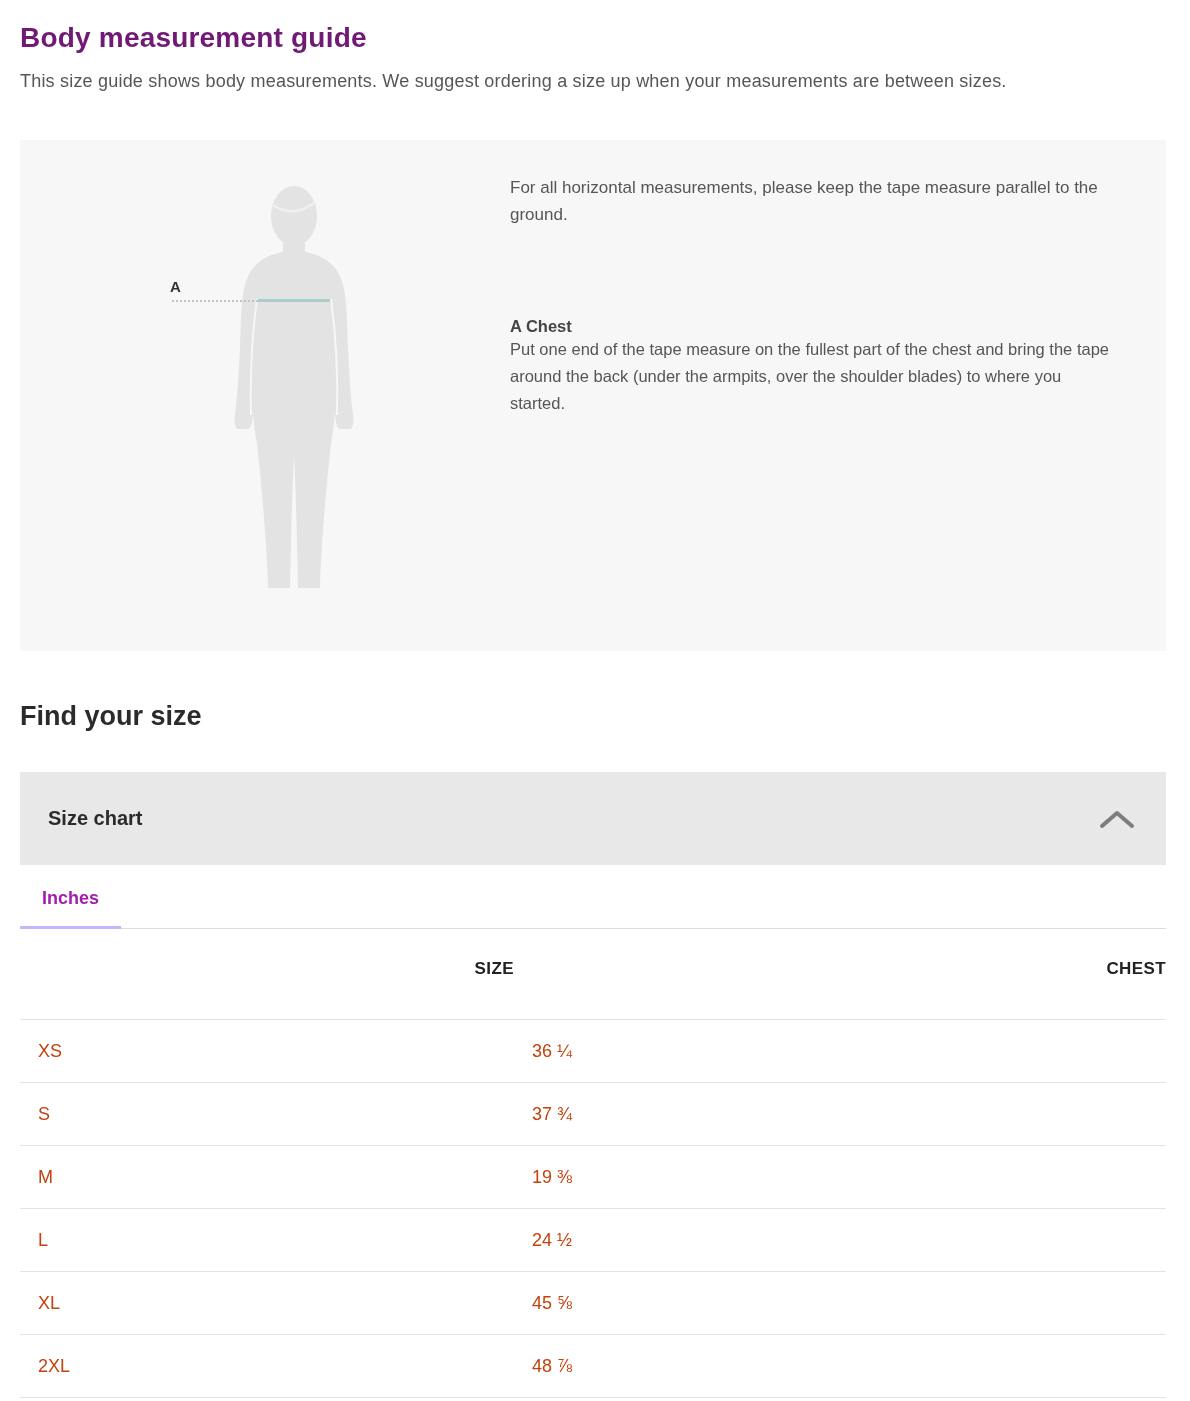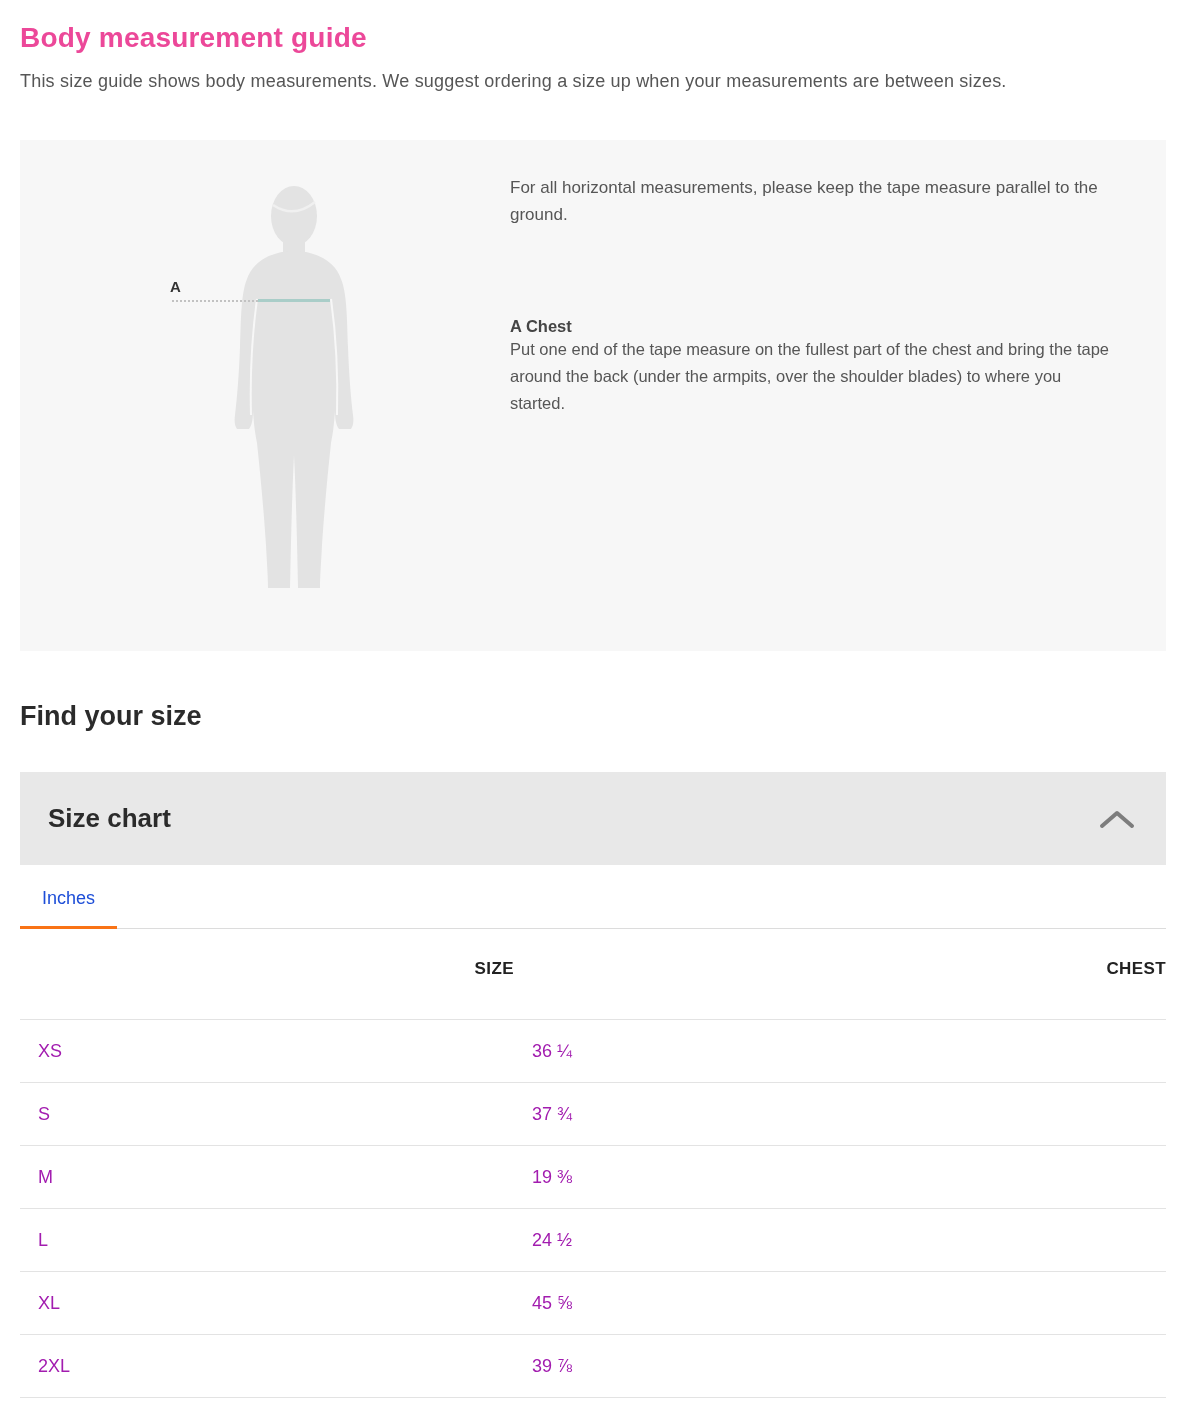--- a/index.html
+++ b/index.html
@@ -9,21 +9,21 @@
     min-height: 1401px;
     font-family: "Liberation Sans", "DejaVu Sans", sans-serif;
     color: #2b2b2b;
   }
   .container { padding: 22px 24px 0 20px; }
 
   
   .page-title {
     font-size: 28px;
     font-weight: 700;
-    color: #ec4899;
+    color: #701a75;
     letter-spacing: 0.2px;
   }
   .page-subtitle {
     margin-top: 17px;
     font-size: 18px;
     color: #565656;
     letter-spacing: 0.2px;
   }
 
   
@@ -97,63 +97,63 @@
     margin-top: 40px;
     height: 93px;
     background: #e8e8e8;
     display: flex;
     align-items: center;
     justify-content: space-between;
     padding: 0 30px 0 28px;
     cursor: pointer;
   }
   .size-chart-title {
-    font-size: 26px;
+    font-size: 20px;
     font-weight: 700;
     color: #2b2b2b;
   }
   .chevron { display: block; }
 
   
   .tabs {
     display: flex;
     border-bottom: 1px solid #dcdcdc;
     margin-top: 7px;
   }
   .tab {
     padding: 16px 22px 17px 22px;
     font-size: 18px;
     color: #666666;
     cursor: pointer;
     margin-bottom: -1px;
   }
   .tab.active {
-    font-weight: 400;
-    color: #1d4ed8;
-    border-bottom: 3px solid #f97316;
+    font-weight: 700;
+    color: #a21caf;
+    border-bottom: 3px solid #c4b5fd;
   }
   .tab + .tab { margin-left: 7px; }
 
   
   table.size-table {
     width: 100%;
     border-collapse: collapse;
   }
   .size-table th {
     text-align: right;
     font-size: 17px;
     font-weight: 700;
     color: #222222;
     letter-spacing: 0.4px;
     padding: 30px 0 40px 18px;
     border-bottom: 1px solid #e3e3e3;
   }
   .size-table td {
     font-size: 18px;
-    color: #a21caf;
+    color: #c2410c;
     height: 63px;
     padding-left: 18px;
     border-bottom: 1px solid #e3e3e3;
   }
   .col-size { width: 494px; }
 </style>
 </head>
 <body>
 
 <div class="container">
@@ -242,18 +242,18 @@
       <tr>
         <td>L</td>
         <td>24 ½</td>
       </tr>
       <tr>
         <td>XL</td>
         <td>45 ⅝</td>
       </tr>
       <tr>
         <td>2XL</td>
-        <td>39 ⅞</td>
+        <td>48 ⅞</td>
       </tr>
     </tbody>
   </table>
 
 </div>
 
 </body></html>

